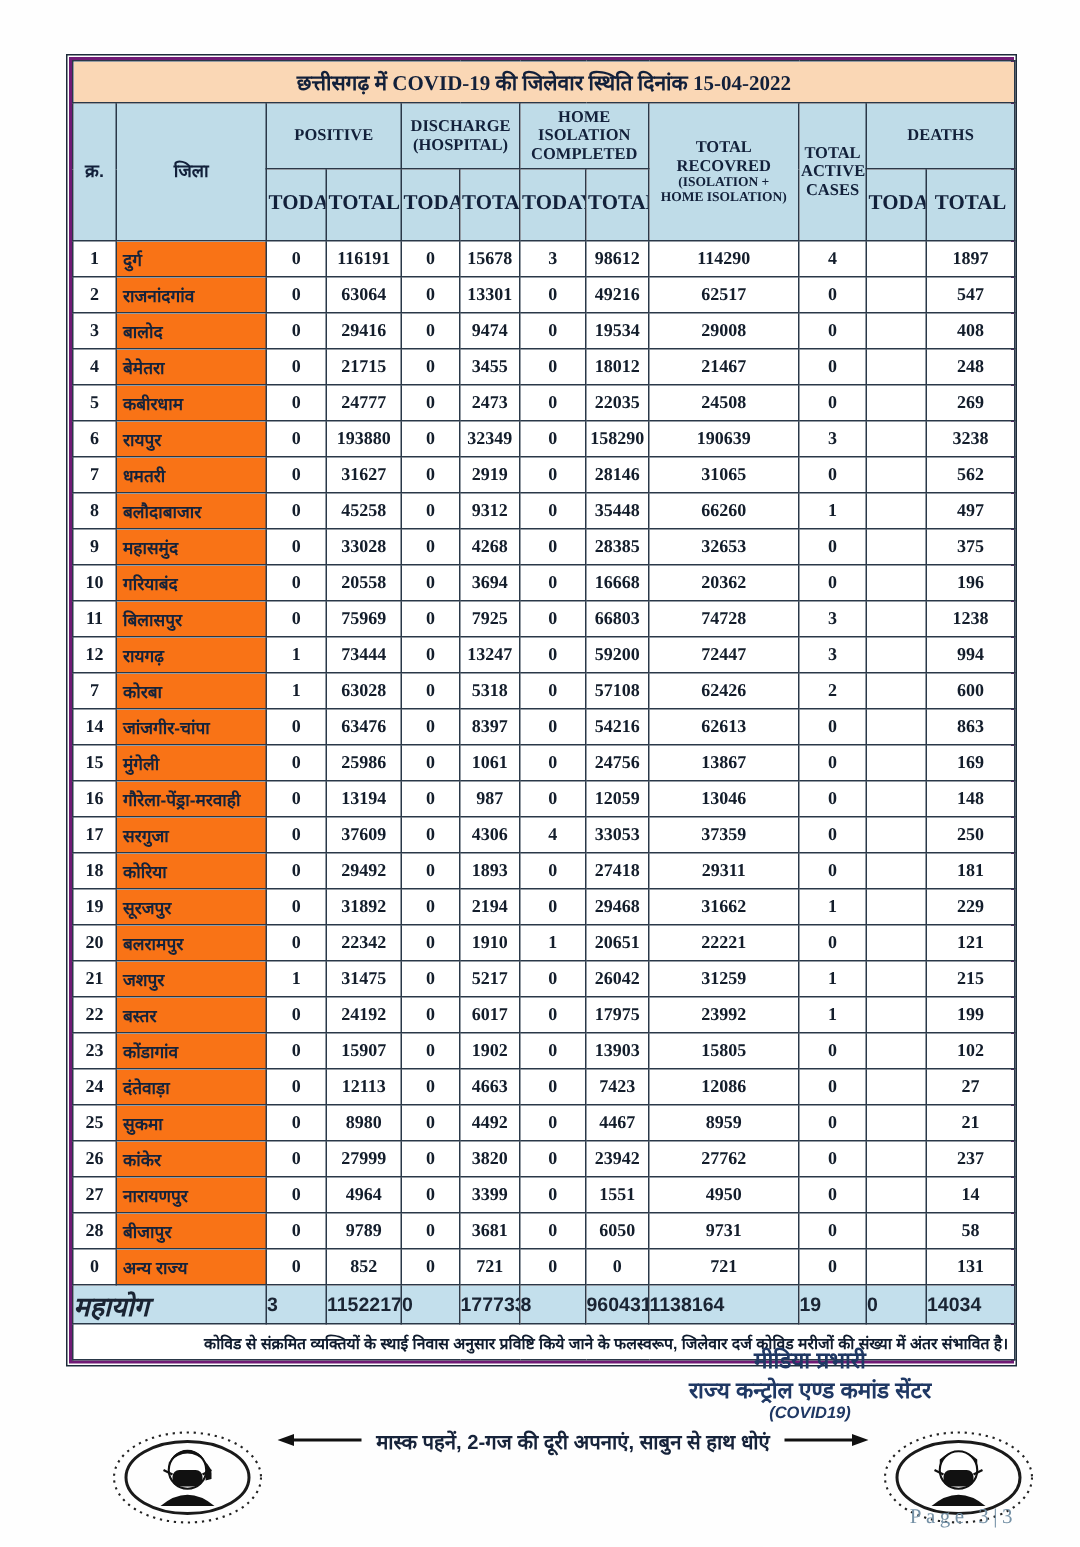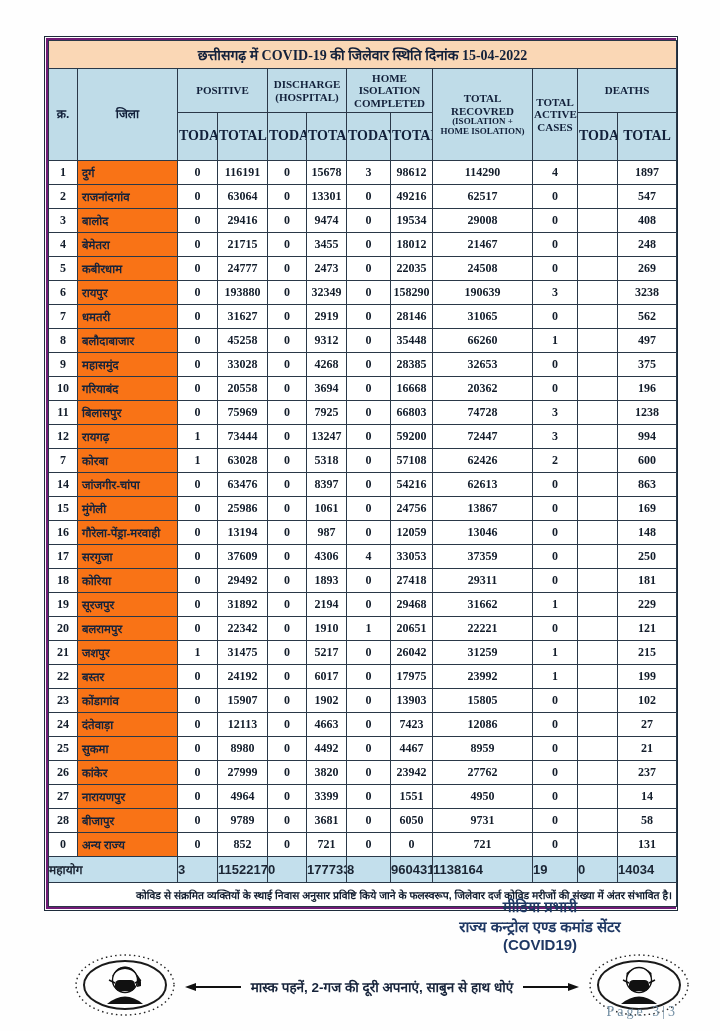--- a/index.html
+++ b/index.html
@@ -43,41 +43,41 @@
   }
   tbody td.district {
     background:#f97316; text-align:left; padding-left:4px;
     font-family:"Liberation Sans", sans-serif; font-size:11.5px;
     color:#16233a; white-space:nowrap;
   }
   tr.total-row td {
     background:#c3dfec; height:26px; font-size:13px; font-weight:bold;
   }
   tr.total-row td.total-label {
-    font-family:"Liberation Sans", sans-serif; font-size:12px;
+    font-family:"Liberation Sans", sans-serif; font-size:18px;font-style:italic;
   }
   tr.footnote-row td {
     background:#ffffff; height:24px; font-family:"Liberation Sans", sans-serif;
     font-weight:bold; font-size:10.5px; color:#101c2e; text-align:right;
     padding:2px 4px; white-space:nowrap;
   }
 
   
   .signature {
     position:absolute; left:400px; top:896px; width:280px;
     text-align:center; color:#1f3864; font-weight:bold;
   }
   .signature .l1 { font-size:15px; }
   .signature .l2 { font-size:15px; }
-  .signature .l3 { font-size:15px; font-family:"Liberation Sans", sans-serif; }
+  .signature .l3 { font-size:11px; font-family:"Liberation Sans", sans-serif;font-style:italic; }
 
   
   .banner {
     position:absolute; left:0; top:952px; width:720px; height:70px;
-    display:flex; align-items:center; justify-content:center; gap:8px;padding-left:44px;
+    display:flex; justify-content:center; gap:8px;padding-left:44px;
   }
   .banner .slogan {
     font-weight:bold; font-size:13.5px; color:#16233a; white-space:nowrap;
   }
   .badge { flex:0 0 auto; }
 
   
   .page-num {
     position:absolute; right:42px; top:1004px;
     font-family:Liberation Serif, serif; font-size:14px;

